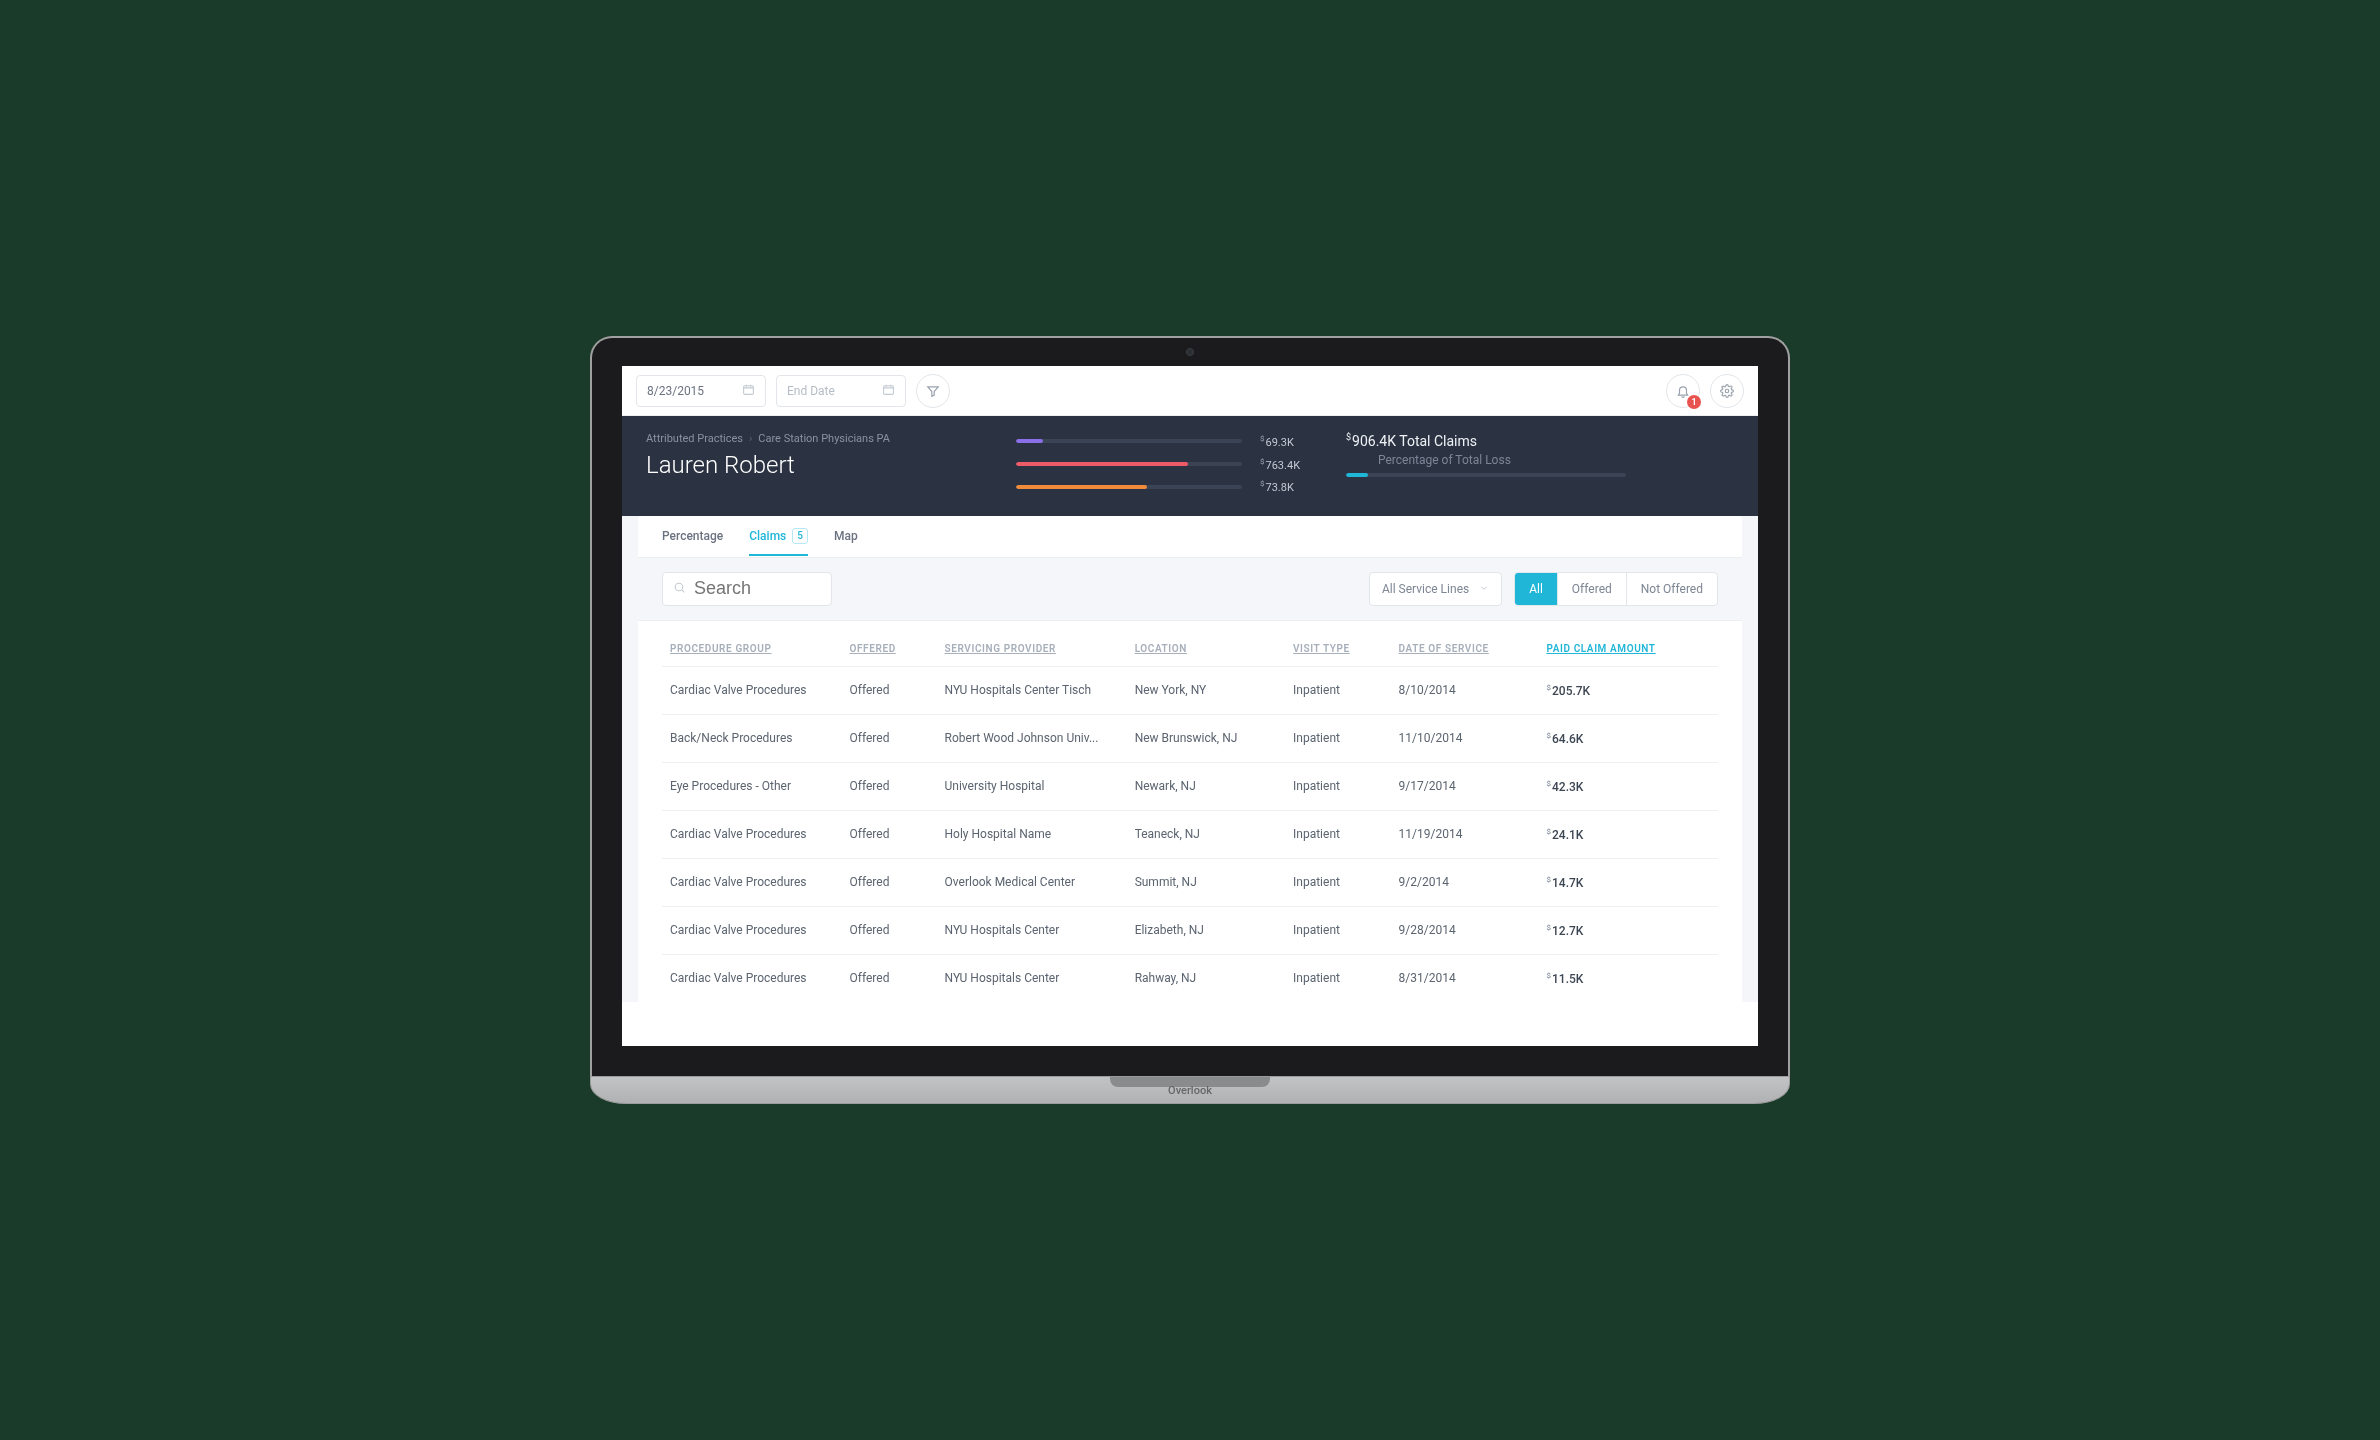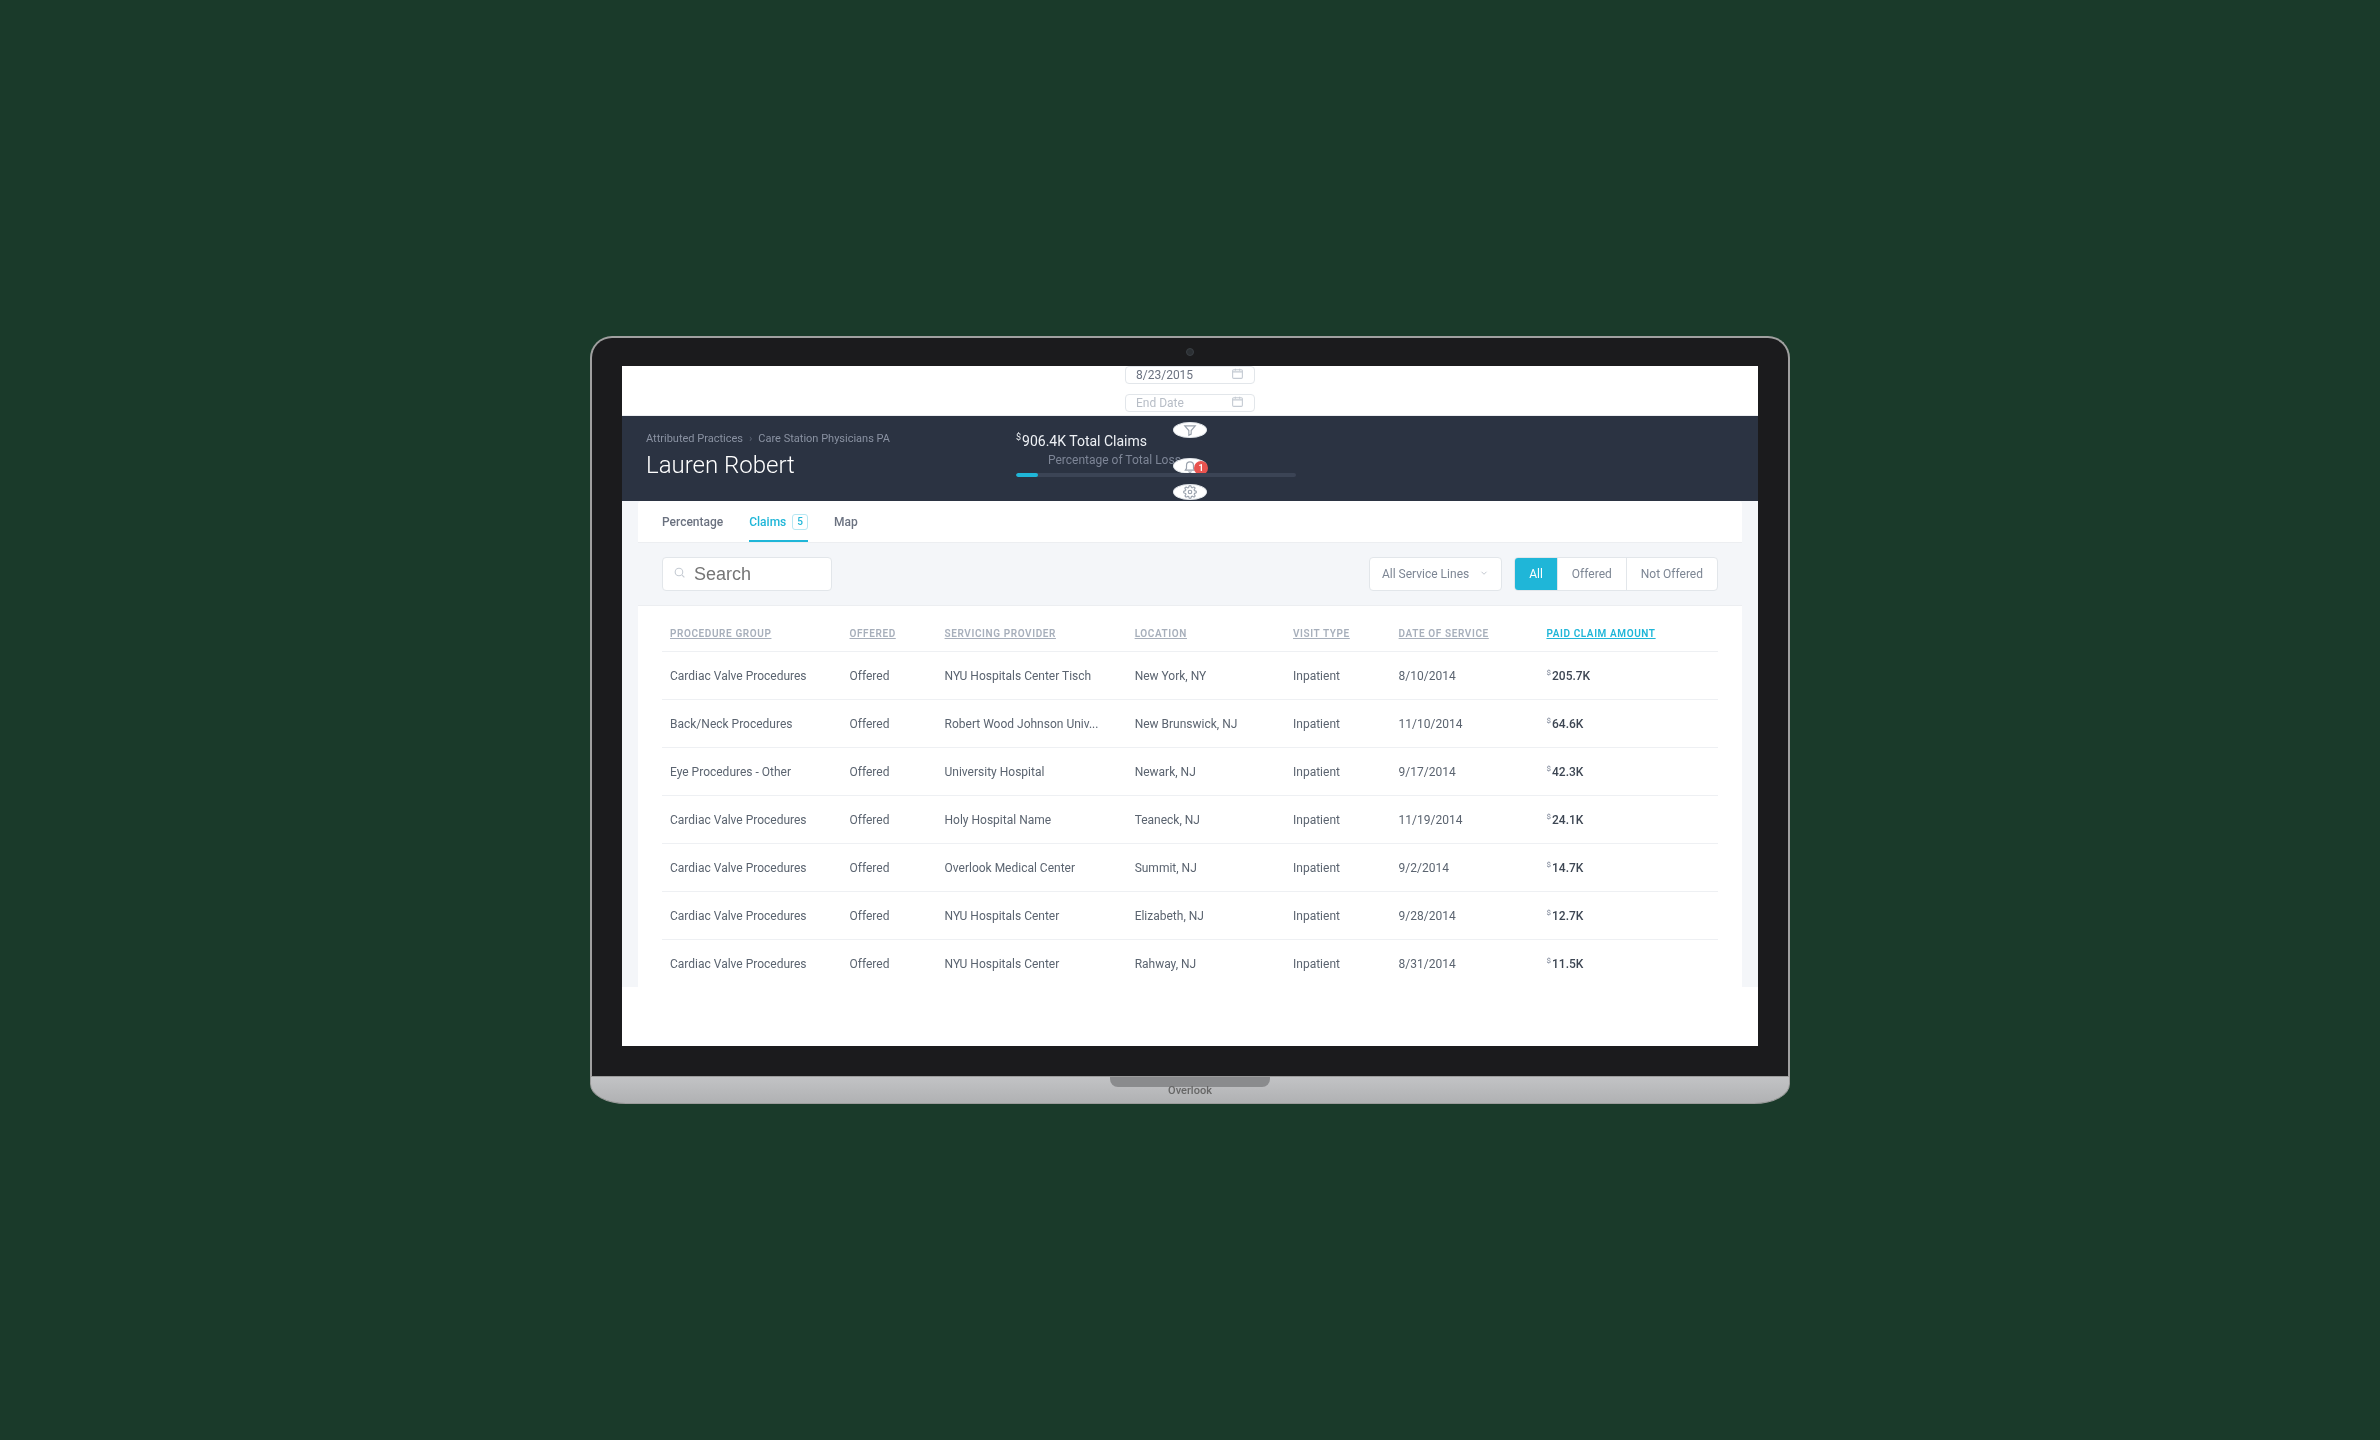--- a/index.html
+++ b/index.html
@@ -72,21 +72,20 @@
 
   
   .toolbar {
     height: 50px;
     background: #fff;
     border-bottom: 1px solid #eceef1;
     display: flex;
     align-items: center;
     padding: 0 14px;
     gap: 10px;
-    flex-direction: column;
   }
   .date-input {
     display: flex;
     align-items: center;
     justify-content: space-between;
     width: 130px;
     height: 32px;
     border: 1px solid #e2e6ea;
     border-radius: 4px;
     padding: 0 10px;
@@ -409,20 +408,40 @@
       <div class="patient-header">
         <div class="patient-left">
           <div class="breadcrumb">
             <span>Attributed Practices</span>
             <span class="sep">›</span>
             <span>Care Station Physicians PA</span>
           </div>
           <div class="patient-name">Lauren Robert</div>
         </div>
 
+        <div class="bars-block" id="bars-block">
+            <div class="bar-row">
+              <div class="bar-track">
+                <div class="bar-fill" style="width:12%;background:#8a6fe8;"></div>
+              </div>
+              <div class="bar-value"><span class="sup">$</span>69.3K</div>
+            </div>
+            <div class="bar-row">
+              <div class="bar-track">
+                <div class="bar-fill" style="width:76%;background:#ee5a67;"></div>
+              </div>
+              <div class="bar-value"><span class="sup">$</span>763.4K</div>
+            </div>
+            <div class="bar-row">
+              <div class="bar-track">
+                <div class="bar-fill" style="width:58%;background:#f08b3b;"></div>
+              </div>
+              <div class="bar-value"><span class="sup">$</span>73.8K</div>
+            </div>
+          </div>
 
         <div class="total-block">
           <div class="total-title">
             <span class="sup">$</span><span>906.4K</span> <span>Total Claims</span>
           </div>
           <div class="total-sub">Percentage of Total Loss</div>
           <div class="total-bar">
             <div class="fill" id="total-fill" style="width: 8%;"></div>
           </div>
         </div>

